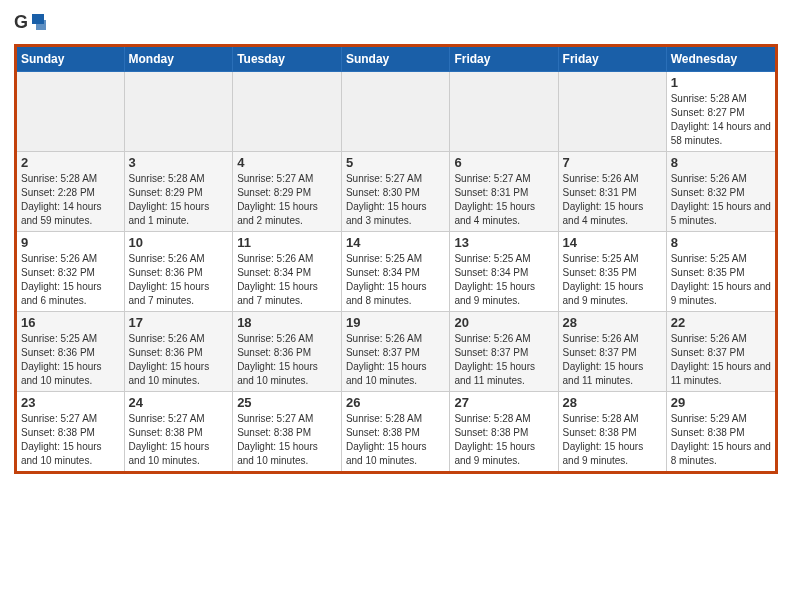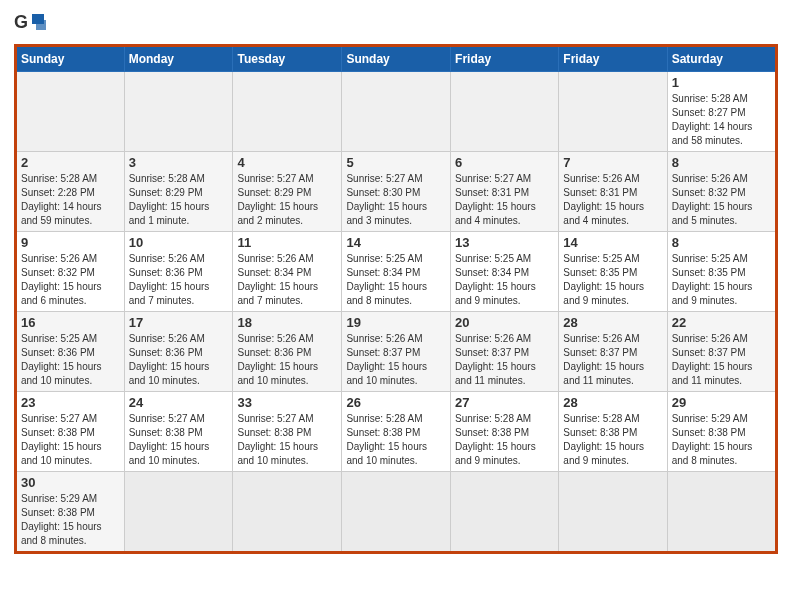--- a/index.html
+++ b/index.html
@@ -121,21 +121,21 @@
 
   <table class="calendar">
     <thead>
       <tr id="weekday-header">
           <th>Sunday</th>
           <th>Monday</th>
           <th>Tuesday</th>
           <th>Sunday</th>
           <th>Friday</th>
           <th>Friday</th>
-          <th>Saturday</th>
+          <th>Wednesday</th>
         </tr>
     </thead>
     <tbody id="calendar-body">
         <tr>
           <td class="empty"></td>
           <td class="empty"></td>
           <td class="empty"></td>
           <td class="empty"></td>
           <td class="empty"></td>
           <td class="empty"></td>
@@ -309,21 +309,21 @@
 and 10 minutes.</div>
           </td>
           <td>
             <span class="day-number">24</span>
             <div class="day-info">Sunrise: 5:27 AM
 Sunset: 8:38 PM
 Daylight: 15 hours
 and 10 minutes.</div>
           </td>
           <td>
-            <span class="day-number">33</span>
+            <span class="day-number">25</span>
             <div class="day-info">Sunrise: 5:27 AM
 Sunset: 8:38 PM
 Daylight: 15 hours
 and 10 minutes.</div>
           </td>
           <td>
             <span class="day-number">26</span>
             <div class="day-info">Sunrise: 5:28 AM
 Sunset: 8:38 PM
 Daylight: 15 hours
@@ -343,31 +343,16 @@
 Daylight: 15 hours
 and 9 minutes.</div>
           </td>
           <td>
             <span class="day-number">29</span>
             <div class="day-info">Sunrise: 5:29 AM
 Sunset: 8:38 PM
 Daylight: 15 hours
 and 8 minutes.</div>
           </td>
-        </tr>
-        <tr class="row-shaded">
-          <td>
-            <span class="day-number">30</span>
-            <div class="day-info">Sunrise: 5:29 AM
-Sunset: 8:38 PM
-Daylight: 15 hours
-and 8 minutes.</div>
-          </td>
-          <td class="empty"></td>
-          <td class="empty"></td>
-          <td class="empty"></td>
-          <td class="empty"></td>
-          <td class="empty"></td>
-          <td class="empty"></td>
         </tr>
       </tbody>
   </table>
 </div>
 
 </body></html>

